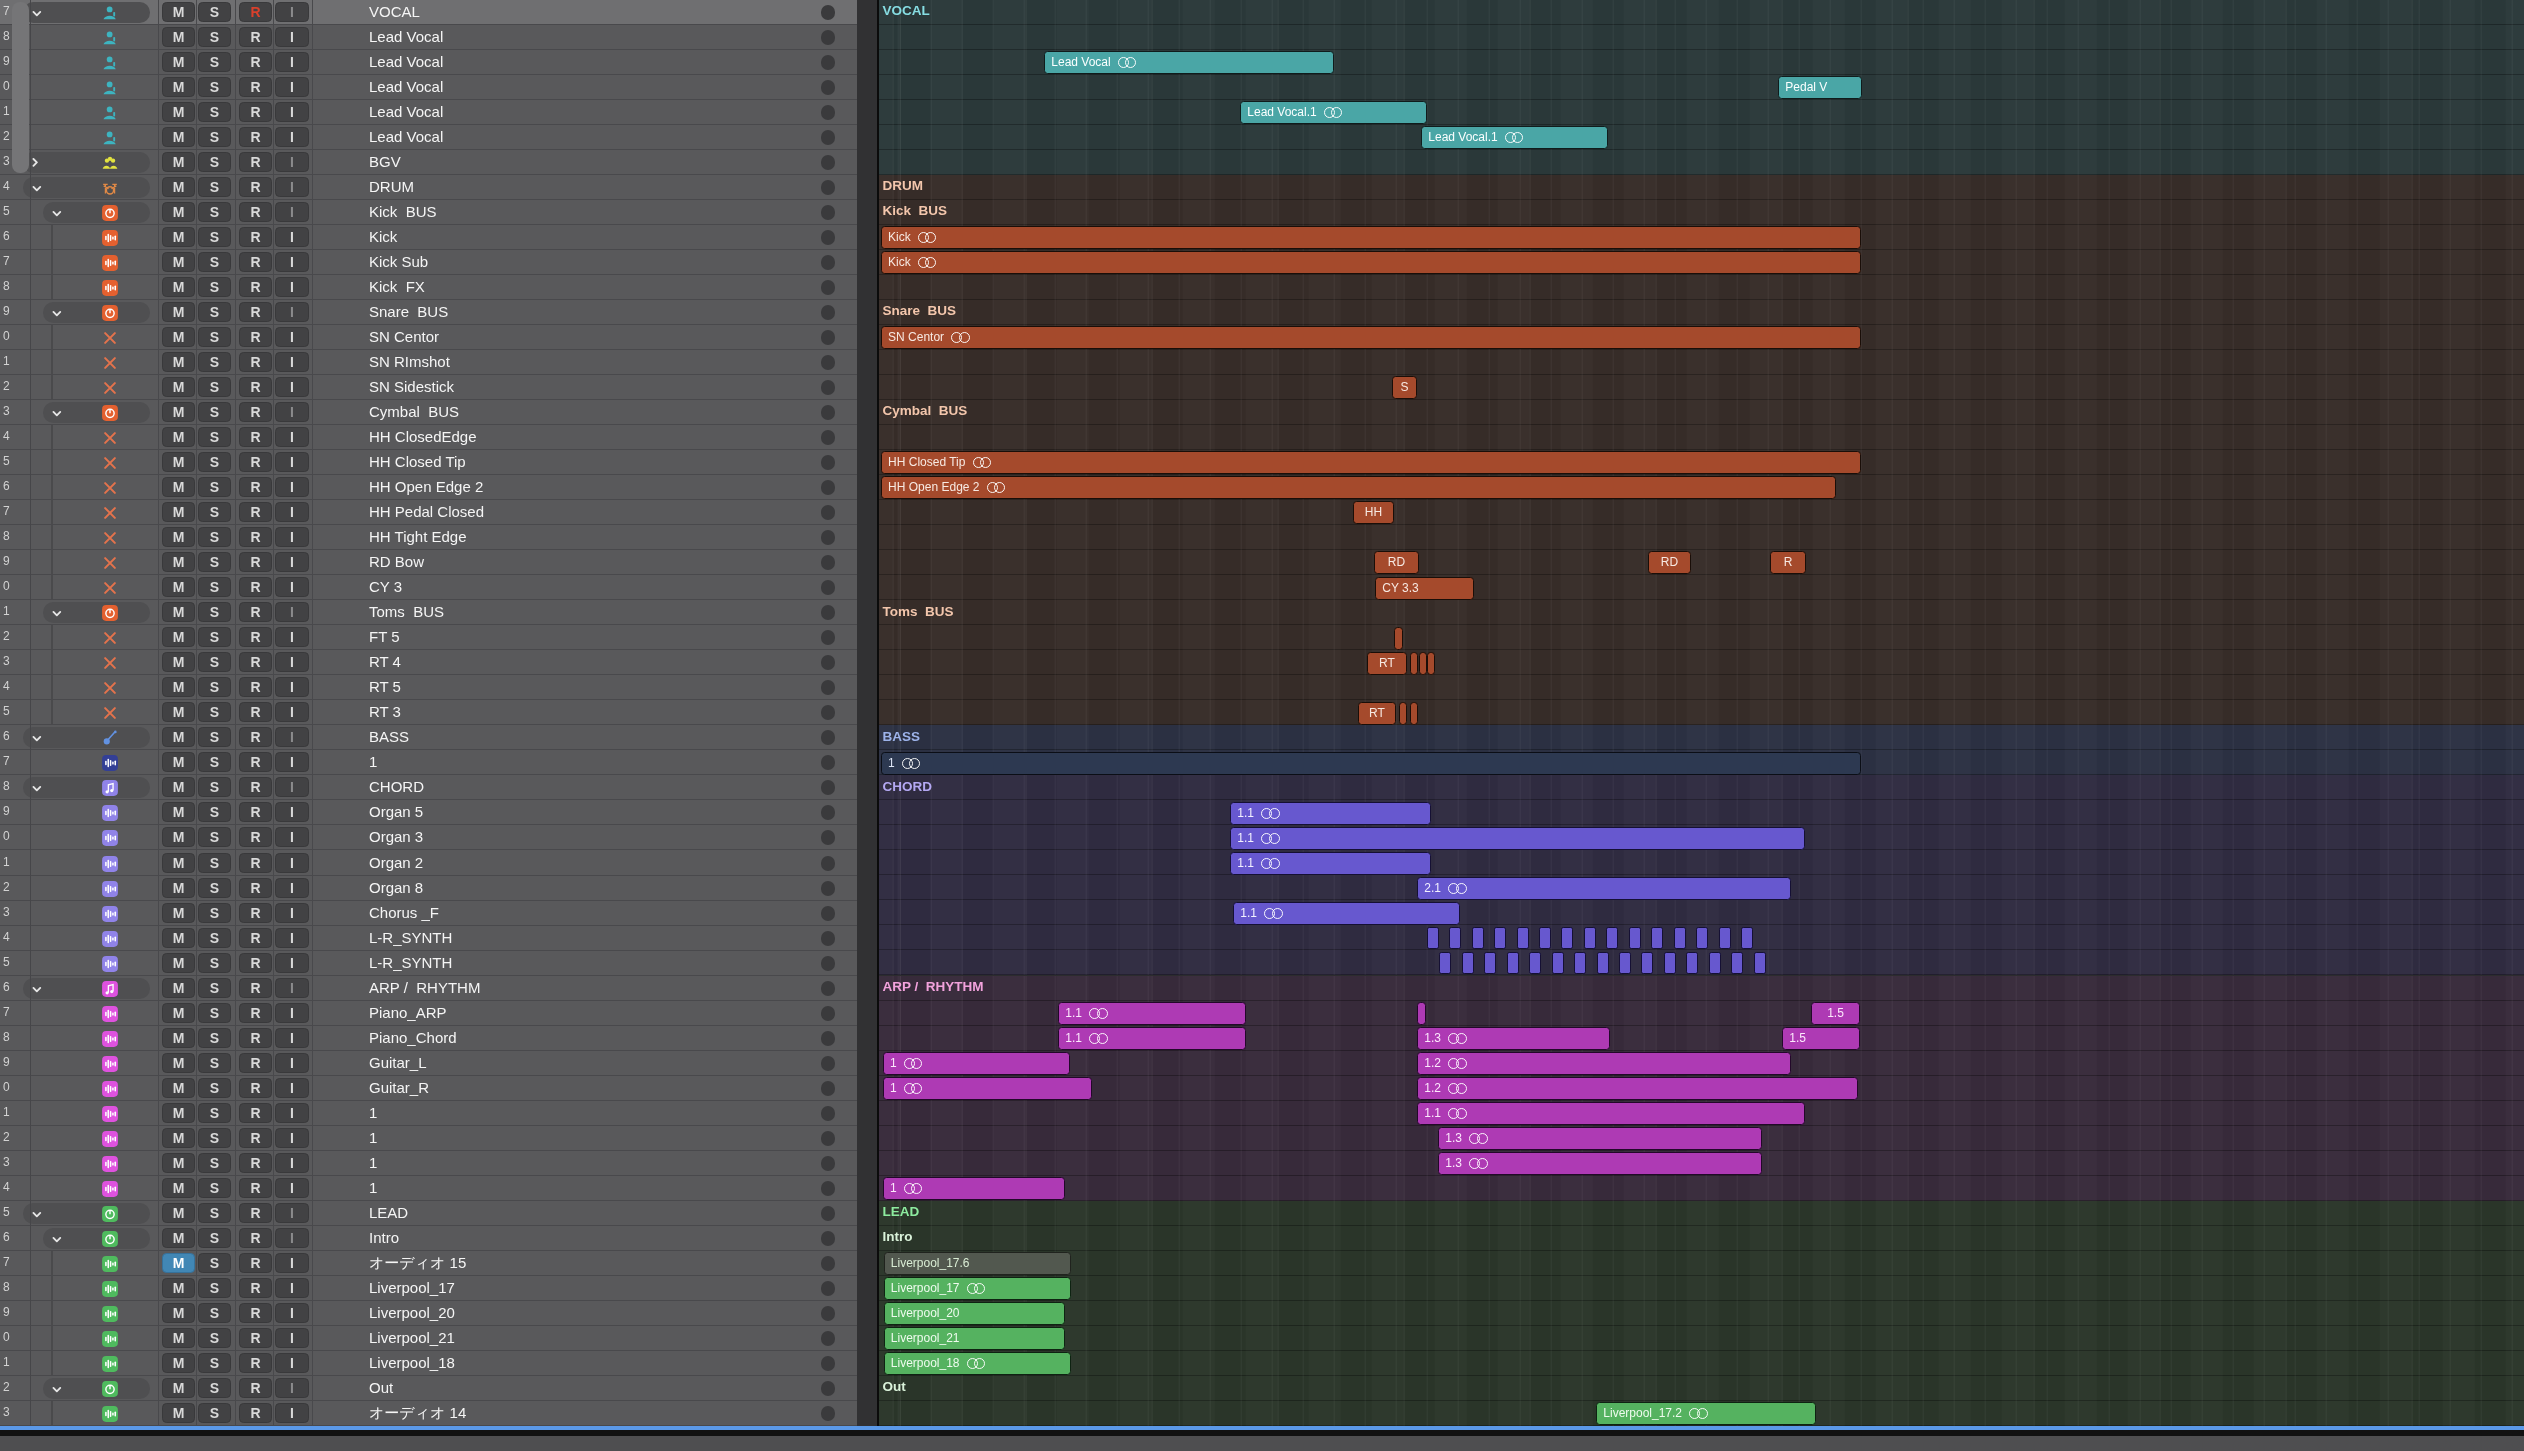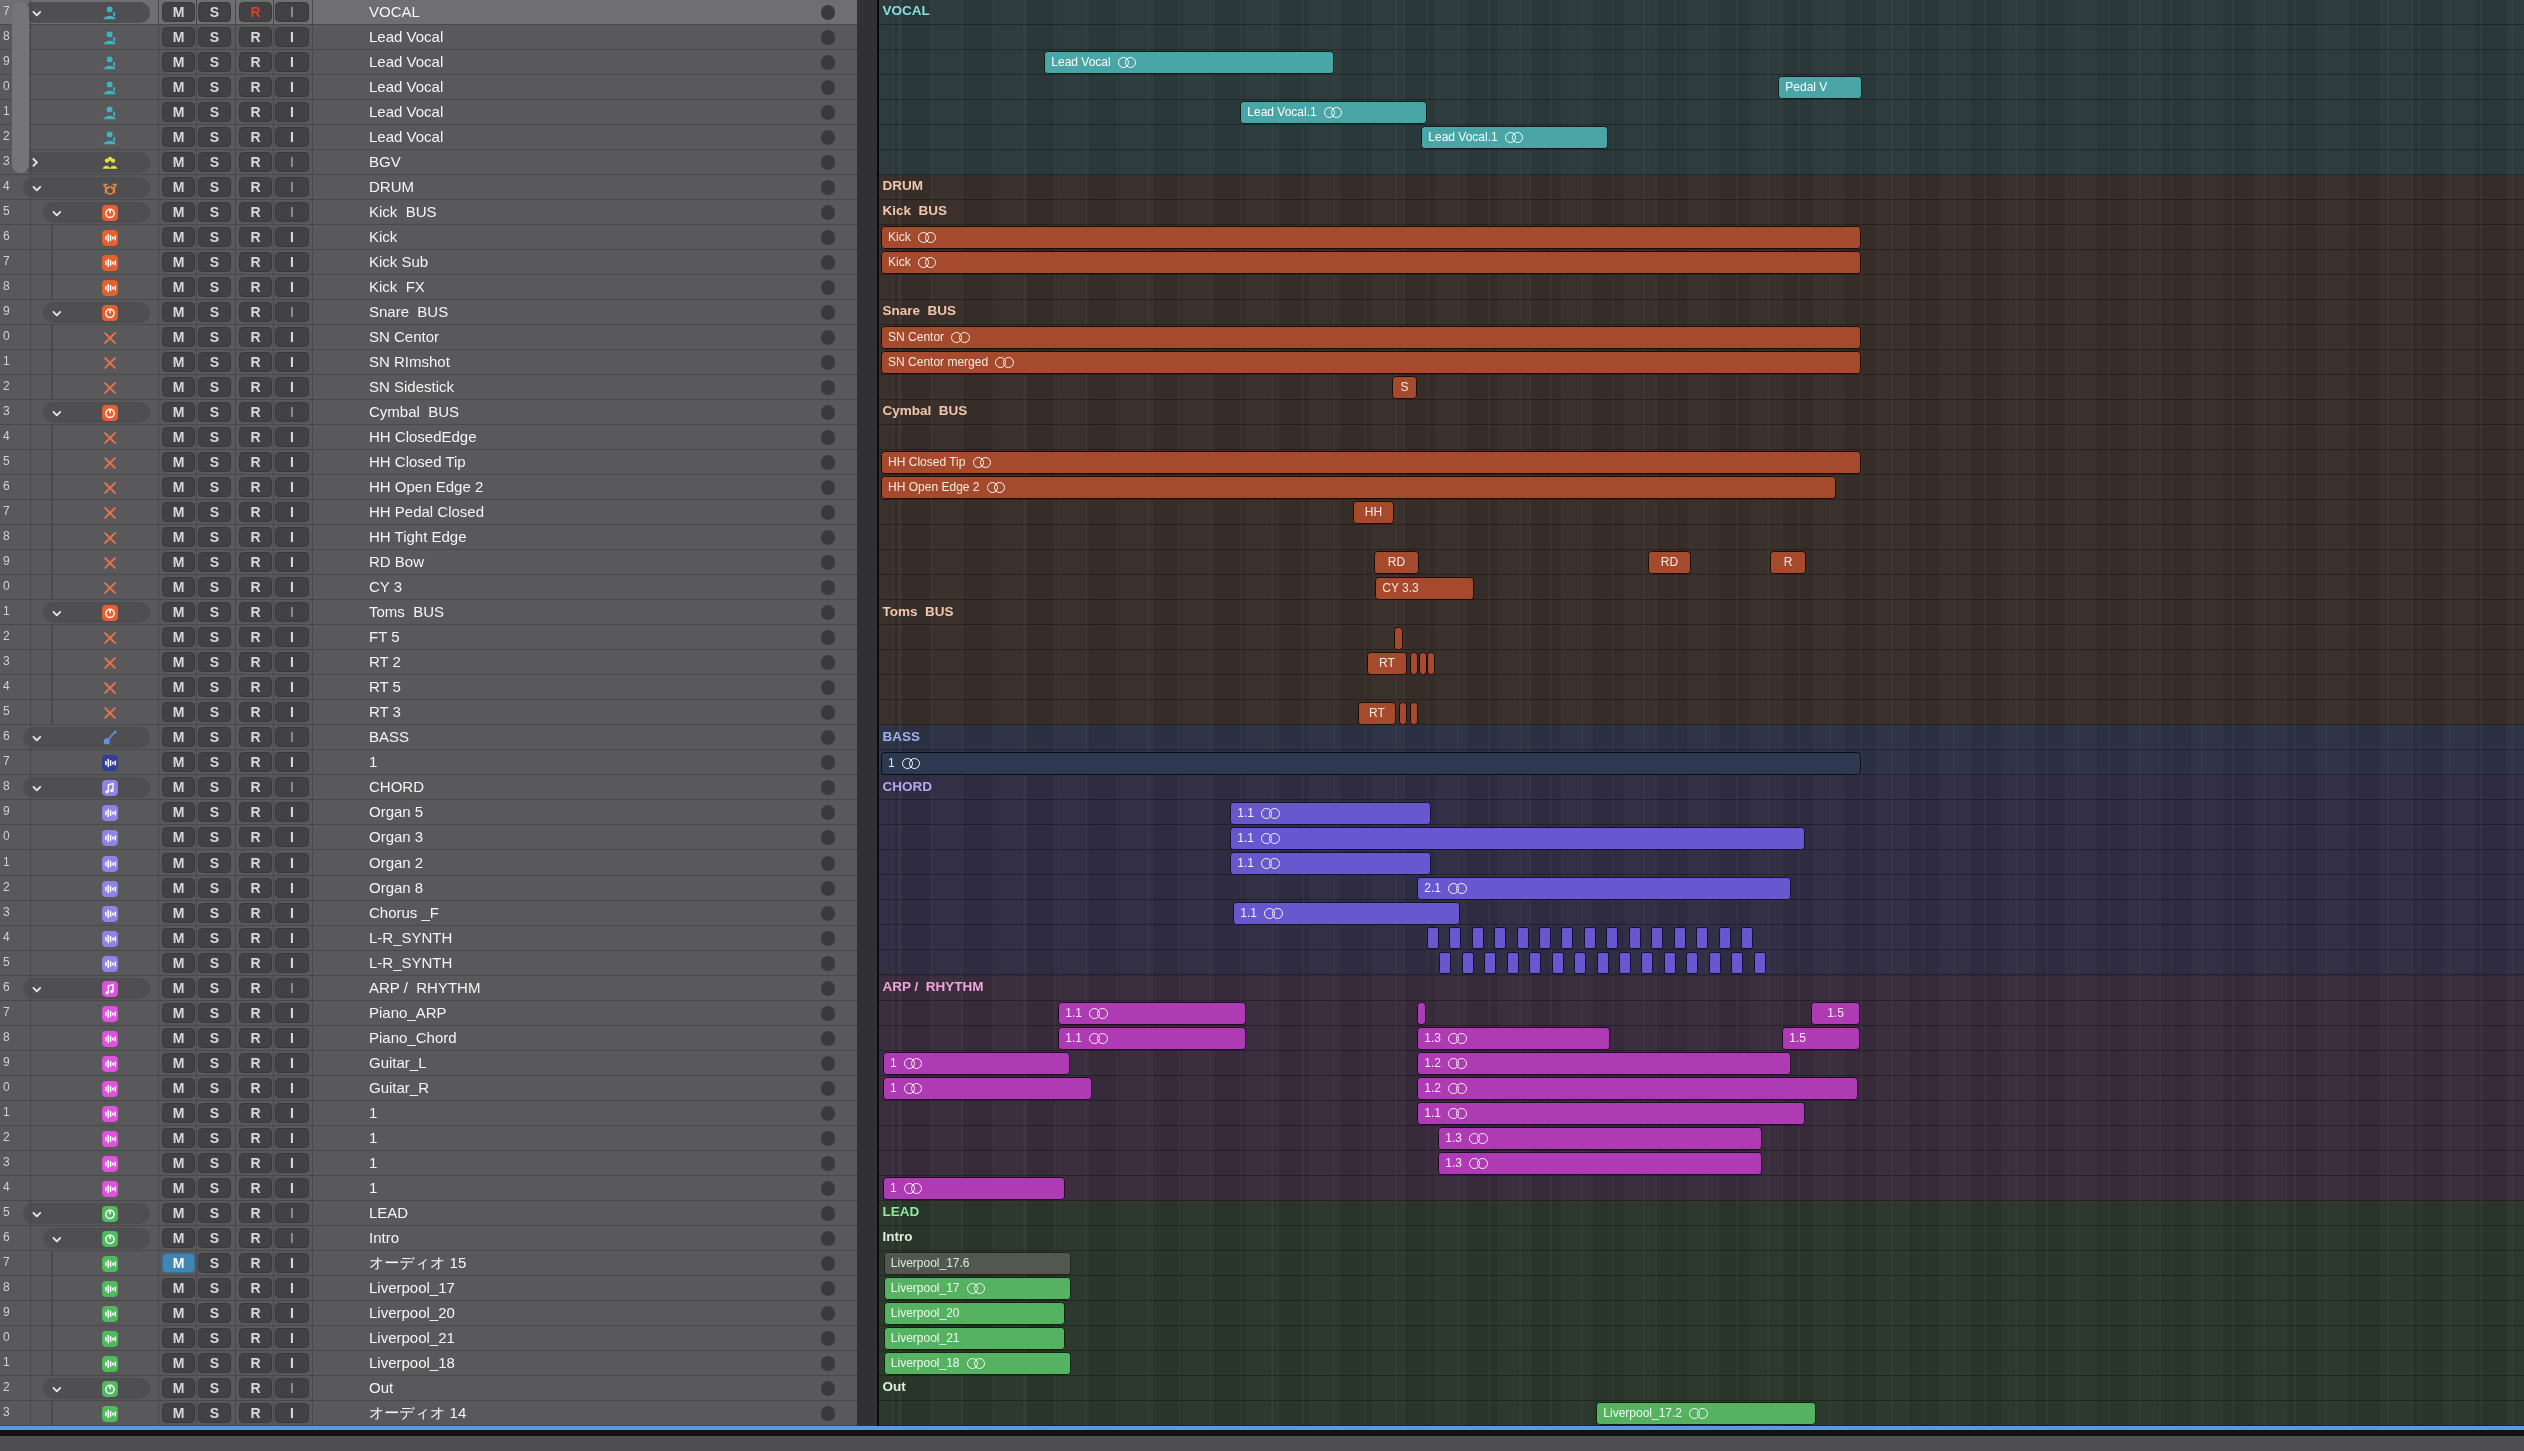--- a/index.html
+++ b/index.html
@@ -459,21 +459,21 @@
       <div class="trow" style="top: 650px; height: 25px;">
         <div class="guide2"></div>
         <span class="tnum">3</span>
         <span class="ticon"><svg width="18" height="18" viewBox="0 0 20 20">
             <path d="M4.6 4.6 L15.4 15.4 M15.4 4.6 L4.6 15.4" stroke="#e4734c" stroke-width="2.3" stroke-linecap="round"></path>
           </svg></span>
         <div class="tbtn" style="left: 162px; width: 33px;">M</div>
         <div class="tbtn" style="left: 198px; width: 33px;">S</div>
         <div class="tbtn" style="left: 239px; width: 33px;">R</div>
         <div class="tbtn" style="left: 275px; width: 34px;">I</div>
-        <span class="tname">RT 2</span>
+        <span class="tname">RT 4</span>
         <span class="tdot"></span>
       </div>
       <div class="trow" style="top: 675px; height: 25px;">
         <div class="guide2"></div>
         <span class="tnum">4</span>
         <span class="ticon"><svg width="18" height="18" viewBox="0 0 20 20">
             <path d="M4.6 4.6 L15.4 15.4 M15.4 4.6 L4.6 15.4" stroke="#e4734c" stroke-width="2.3" stroke-linecap="round"></path>
           </svg></span>
         <div class="tbtn" style="left: 162px; width: 33px;">M</div>
         <div class="tbtn" style="left: 198px; width: 33px;">S</div>
@@ -1053,21 +1053,20 @@
       <div class="alabel" style="top: 1204px; left: 3.6px; color: rgb(141, 235, 159);">LEAD</div>
       <div class="alabel" style="top: 1229px; left: 3.6px; color: rgb(218, 242, 218);">Intro</div>
       <div class="alabel" style="top: 1379px; left: 3.6px; color: rgb(218, 242, 218);">Out</div>
       <div class="region" style="left: 165px; top: 51px; width: 290px; background: rgb(74, 166, 166); border-color: rgb(16, 28, 28); color: rgb(251, 255, 255);"><span>Lead Vocal</span><span class="st"><b></b><b></b></span></div>
       <div class="region" style="left: 899px; top: 76px; width: 84px; background: rgb(74, 166, 166); border-color: rgb(16, 28, 28); color: rgb(251, 255, 255);"><span>Pedal V</span></div>
       <div class="region" style="left: 361px; top: 101px; width: 187px; background: rgb(74, 166, 166); border-color: rgb(16, 28, 28); color: rgb(251, 255, 255);"><span>Lead Vocal.1</span><span class="st"><b></b><b></b></span></div>
       <div class="region" style="left: 542px; top: 126px; width: 187px; background: rgb(74, 166, 166); border-color: rgb(16, 28, 28); color: rgb(251, 255, 255);"><span>Lead Vocal.1</span><span class="st"><b></b><b></b></span></div>
       <div class="region" style="left: 1.8px; top: 226px; width: 980px; background: rgb(165, 74, 44); border-color: rgb(26, 14, 8); color: rgb(247, 233, 226);"><span>Kick</span><span class="st"><b></b><b></b></span></div>
       <div class="region" style="left: 1.8px; top: 251px; width: 980px; background: rgb(165, 74, 44); border-color: rgb(26, 14, 8); color: rgb(247, 233, 226);"><span>Kick</span><span class="st"><b></b><b></b></span></div>
       <div class="region" style="left: 1.8px; top: 326px; width: 980px; background: rgb(165, 74, 44); border-color: rgb(26, 14, 8); color: rgb(247, 233, 226);"><span>SN Centor</span><span class="st"><b></b><b></b></span></div>
-      <div class="region" style="left: 1.8px; top: 351px; width: 980px; background: rgb(165, 74, 44); border-color: rgb(26, 14, 8); color: rgb(247, 233, 226);"><span>SN Centor merged</span><span class="st"><b></b><b></b></span></div>
       <div class="region ctr" style="left: 513px; top: 376px; width: 25px; background: rgb(165, 74, 44); border-color: rgb(26, 14, 8); color: rgb(247, 233, 226);"><span>S</span></div>
       <div class="region" style="left: 1.8px; top: 451px; width: 980px; background: rgb(165, 74, 44); border-color: rgb(26, 14, 8); color: rgb(247, 233, 226);"><span>HH Closed Tip</span><span class="st"><b></b><b></b></span></div>
       <div class="region" style="left: 1.8px; top: 476px; width: 955px; background: rgb(165, 74, 44); border-color: rgb(26, 14, 8); color: rgb(247, 233, 226);"><span>HH Open Edge 2</span><span class="st"><b></b><b></b></span></div>
       <div class="region ctr" style="left: 474px; top: 501px; width: 41px; background: rgb(165, 74, 44); border-color: rgb(26, 14, 8); color: rgb(247, 233, 226);"><span>HH</span></div>
       <div class="region ctr" style="left: 495px; top: 551px; width: 45px; background: rgb(165, 74, 44); border-color: rgb(26, 14, 8); color: rgb(247, 233, 226);"><span>RD</span></div>
       <div class="region ctr" style="left: 769px; top: 551px; width: 43px; background: rgb(165, 74, 44); border-color: rgb(26, 14, 8); color: rgb(247, 233, 226);"><span>RD</span></div>
       <div class="region ctr" style="left: 891px; top: 551px; width: 36px; background: rgb(165, 74, 44); border-color: rgb(26, 14, 8); color: rgb(247, 233, 226);"><span>R</span></div>
       <div class="region" style="left: 496px; top: 577px; width: 99px; background: rgb(165, 74, 44); border-color: rgb(26, 14, 8); color: rgb(247, 233, 226);"><span>CY 3.3</span></div>
       <div class="region" style="left: 515px; top: 627px; width: 9px; background: rgb(165, 74, 44); border-color: rgb(26, 14, 8); color: rgb(247, 233, 226);"></div>
       <div class="region ctr" style="left: 488px; top: 652px; width: 40px; background: rgb(165, 74, 44); border-color: rgb(26, 14, 8); color: rgb(247, 233, 226);"><span>RT</span></div>

